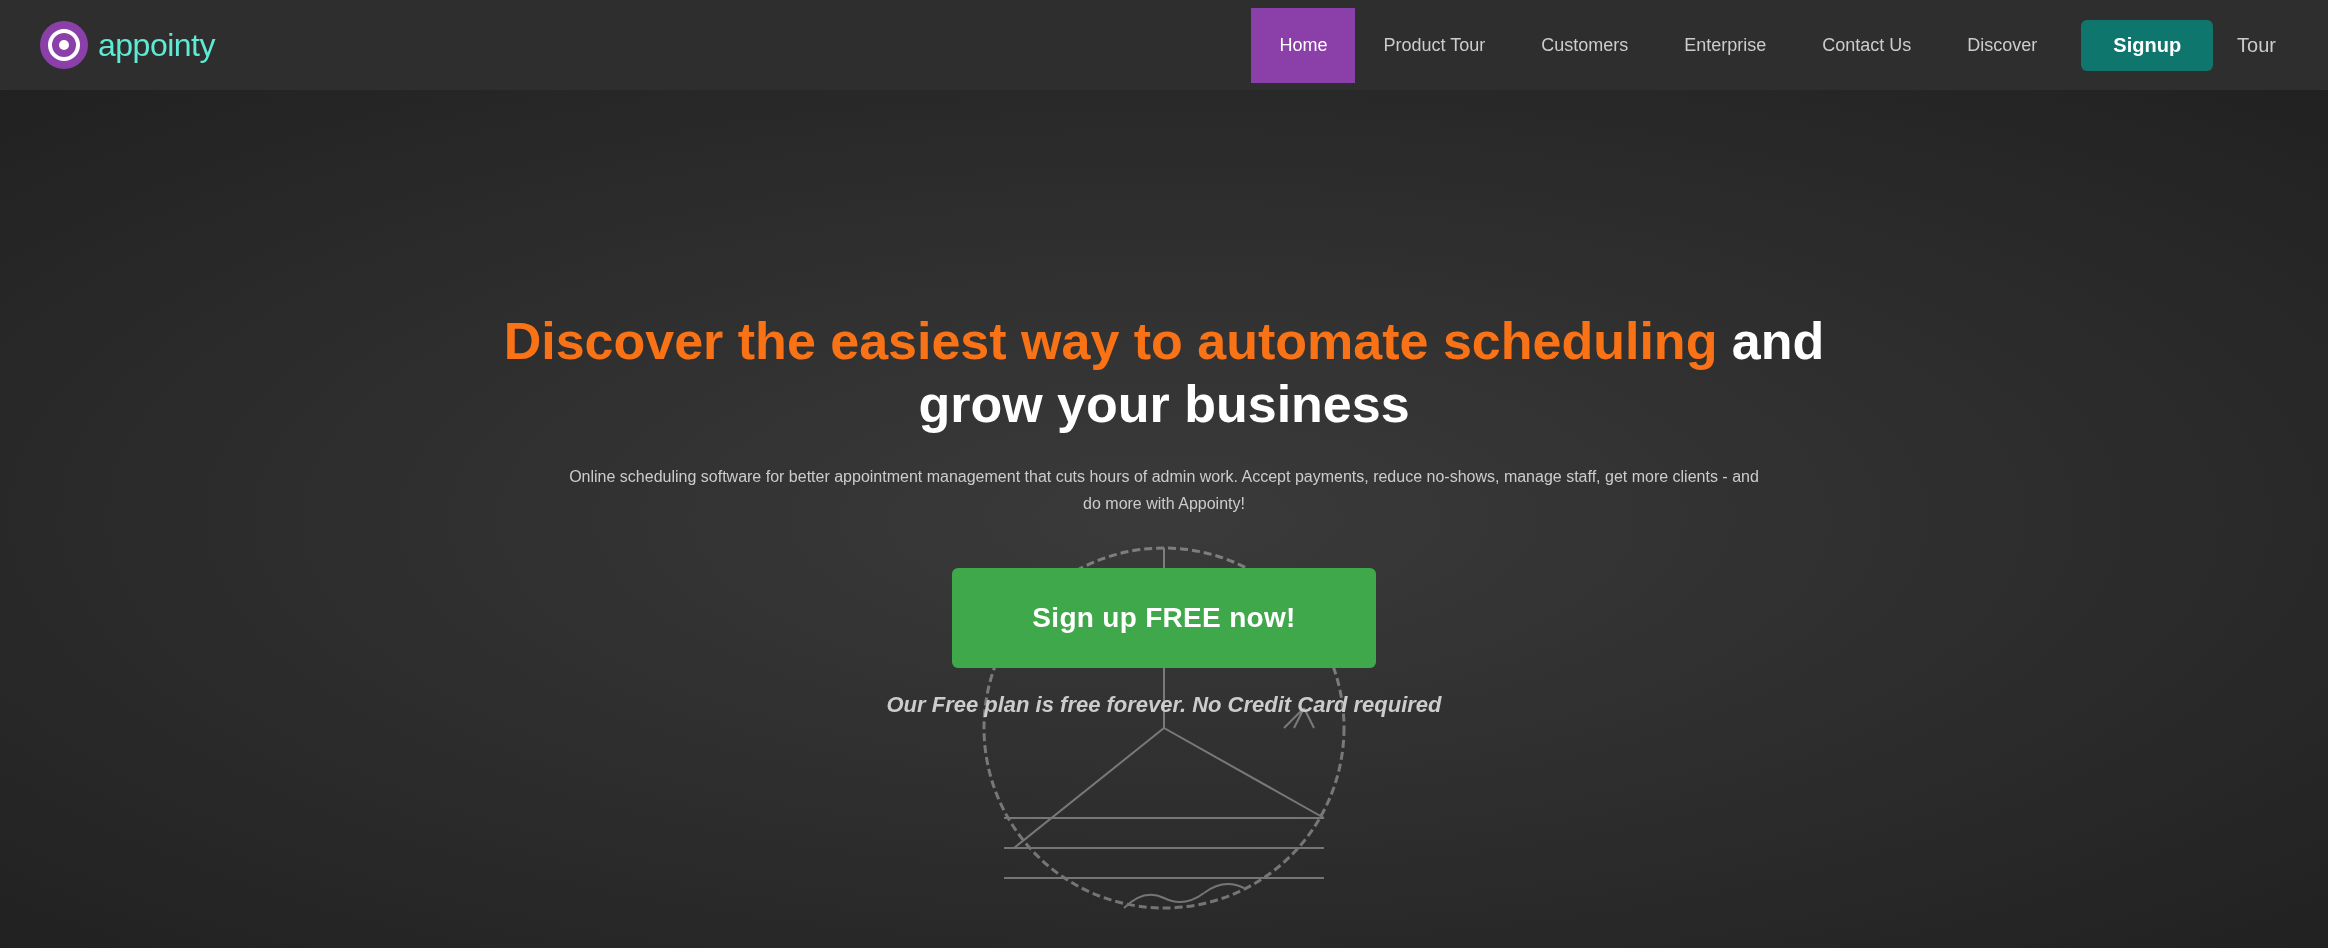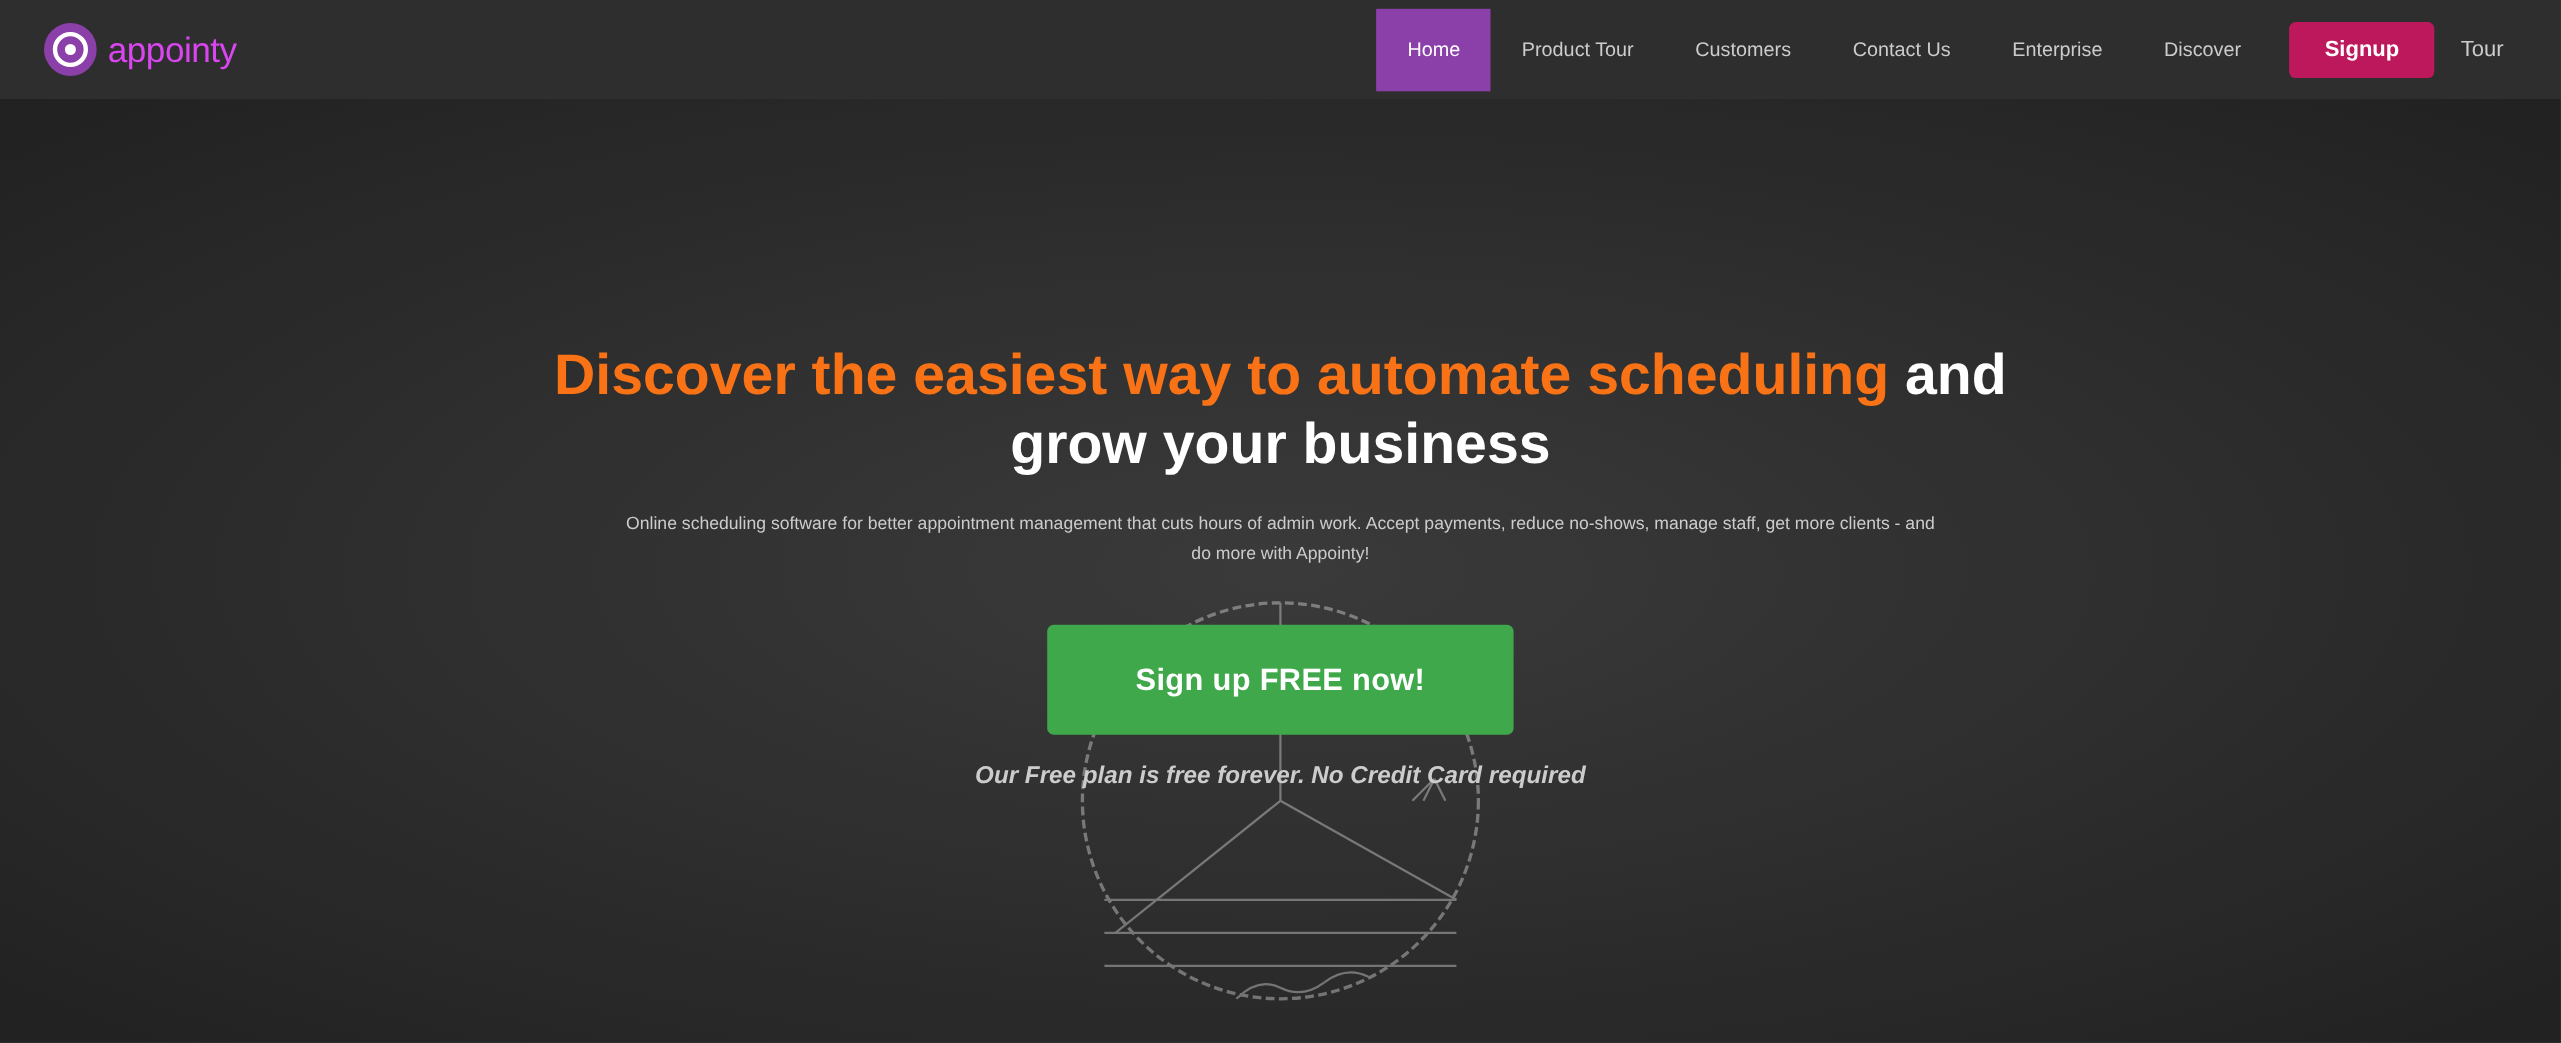--- a/index.html
+++ b/index.html
@@ -34,21 +34,21 @@
     }
 
     #logo-icon {
       width: 48px;
       height: 48px;
     }
 
     #logo-text {
       font-size: 32px;
       font-weight: 400;
-      color: #d946ef;
+      color: #5eead4;
       letter-spacing: -0.5px;
     }
 
     #nav-links {
       display: flex;
       align-items: center;
       gap: 0;
       list-style: none;
     }
 
@@ -63,21 +63,21 @@
       text-decoration: none;
       transition: color 0.2s;
     }
 
     .nav-item.active {
       background: #8b3fa8;
       color: #ffffff;
     }
 
     #signup-btn {
-      background: #be185d;
+      background: #0f766e;
       color: #ffffff;
       border: none;
       padding: 14px 32px;
       font-size: 20px;
       font-weight: 700;
       border-radius: 6px;
       cursor: pointer;
       margin-left: 16px;
       margin-right: 12px;
     }
@@ -193,22 +193,22 @@
       <circle cx="24" cy="24" r="14" fill="none" stroke="white" stroke-width="4"></circle>
       <circle cx="24" cy="24" r="5" fill="white"></circle>
     </svg>
     <span id="logo-text">appointy</span>
   </div>
 
   <ul id="nav-links">
     <li class="nav-item active">Home</li>
     <li class="nav-item">Product Tour</li>
     <li class="nav-item">Customers</li>
+    <li class="nav-item">Enterprise</li>
     <li class="nav-item">Contact Us</li>
-    <li class="nav-item">Enterprise</li>
     <li class="nav-item">Discover</li>
   </ul>
 
   <button id="signup-btn">Signup</button>
   <span id="login-link">Tour</span>
 </nav>
 
 <section id="hero">
   <div id="hero-bg"></div>
 

